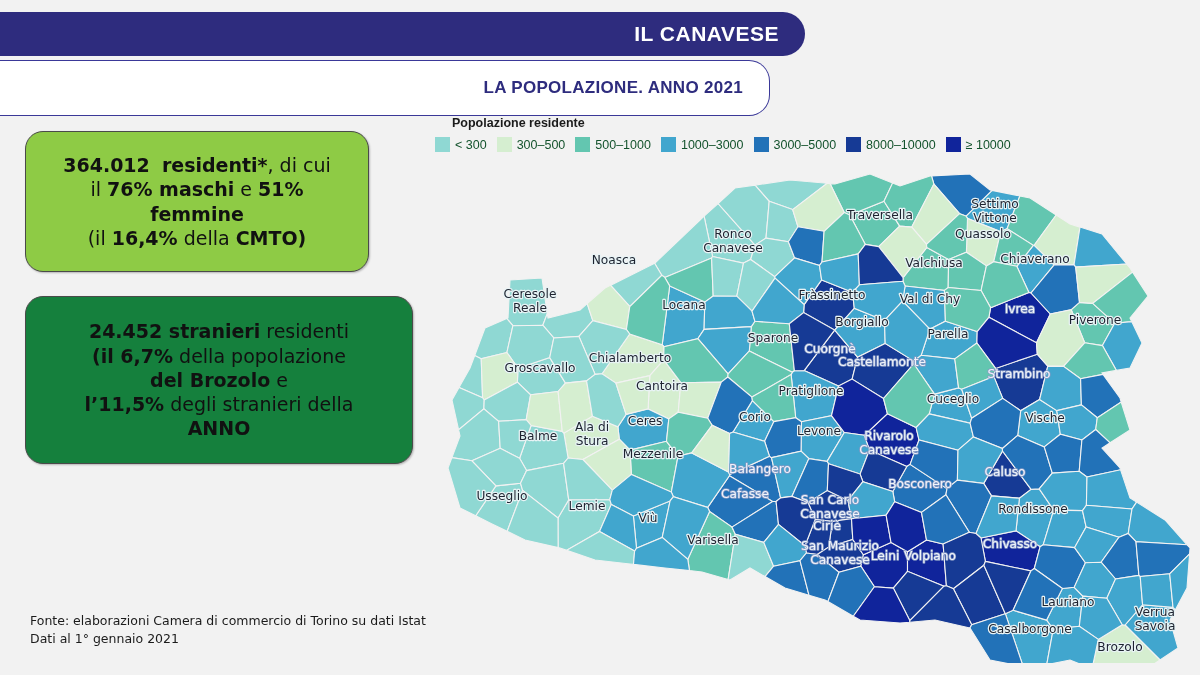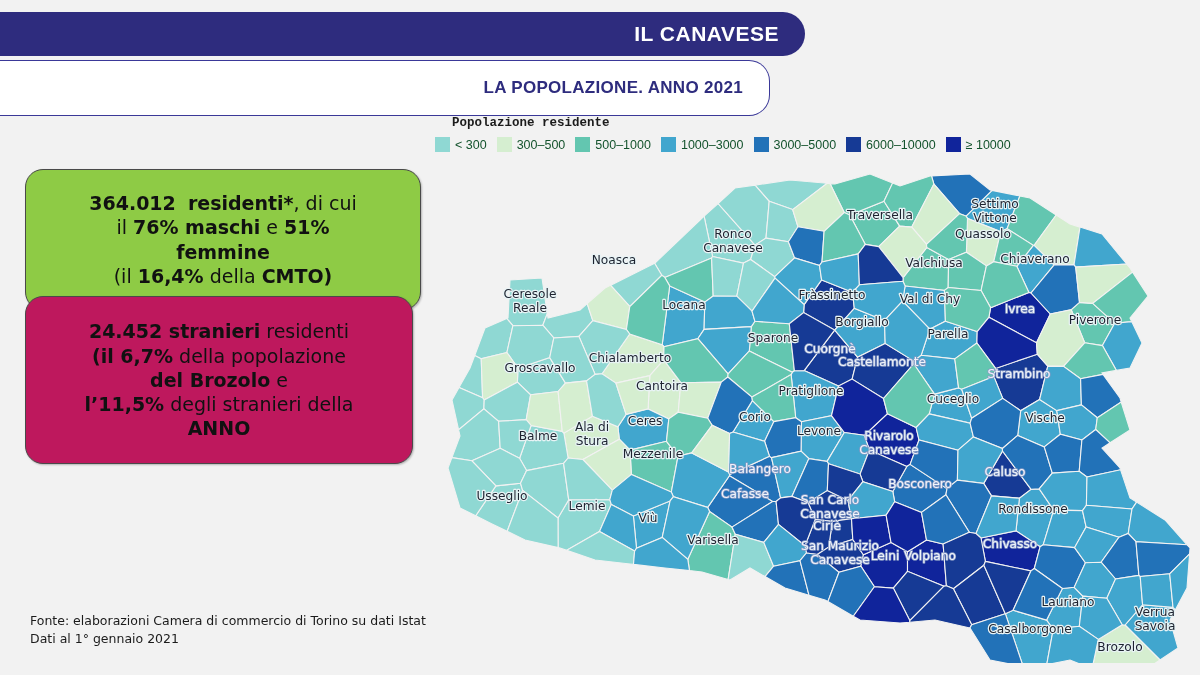--- a/index.html
+++ b/index.html
@@ -40,33 +40,33 @@
     box-sizing:border-box;
     display:flex;align-items:center;justify-content:center;
     text-align:center;
     line-height:1.28;
     font-size:19px;
     color:#111;
     padding:10px 14px;
     box-shadow:1px 1px 2px rgba(0,0,0,.25);
   }
   #callout-residenti{
-    top:131px;width:396px;height:141px;
-    background:#8ecb45;border:1.6px solid #4a4a4a;margin-top:38px;
+    top:131px;width:344px;height:141px;
+    background:#8ecb45;border:1.6px solid #4a4a4a;
   }
   #callout-stranieri{
     top:296px;width:388px;height:168px;
-    background:#be185d;border:1.6px solid #4a4a4a;
+    background:#15803d;border:1.6px solid #4a4a4a;
   }
   .callout b{font-weight:bold;}
   
   #legend{position:absolute;left:435px;top:116px;width:700px;}
   #legend-title{
     font-size:12.5px;font-weight:bold;color:#1b1b1b;margin-bottom:7px;
-    font-family:Liberation Mono, monospace;
+    font-family:Liberation Sans, sans-serif;
     padding-left:17px;
   }
   #legend-items{display:flex;align-items:center;gap:10px;}
   .legend-item{display:flex;align-items:center;gap:5px;}
   .legend-swatch{width:15px;height:15px;display:block;}
   .legend-label{
     font-size:12.5px;color:#14532d;white-space:nowrap;
     font-family:"Liberation Sans",sans-serif;
   }
   
@@ -138,21 +138,21 @@
       <div class="legend-item">
         <span class="legend-swatch" style="background: rgb(65, 166, 206);"></span>
         <span class="legend-label">1000–3000</span>
       </div>
       <div class="legend-item">
         <span class="legend-swatch" style="background: rgb(34, 114, 184);"></span>
         <span class="legend-label">3000–5000</span>
       </div>
       <div class="legend-item">
         <span class="legend-swatch" style="background: rgb(22, 58, 149);"></span>
-        <span class="legend-label">6000–10000</span>
+        <span class="legend-label">8000–10000</span>
       </div>
       <div class="legend-item">
         <span class="legend-swatch" style="background: rgb(16, 36, 155);"></span>
         <span class="legend-label">≥ 10000</span>
       </div>
     </div>
 </div>
 
 <div id="map-wrap">
   <svg id="map-svg" viewBox="0 0 765 495" xmlns="http://www.w3.org/2000/svg">

